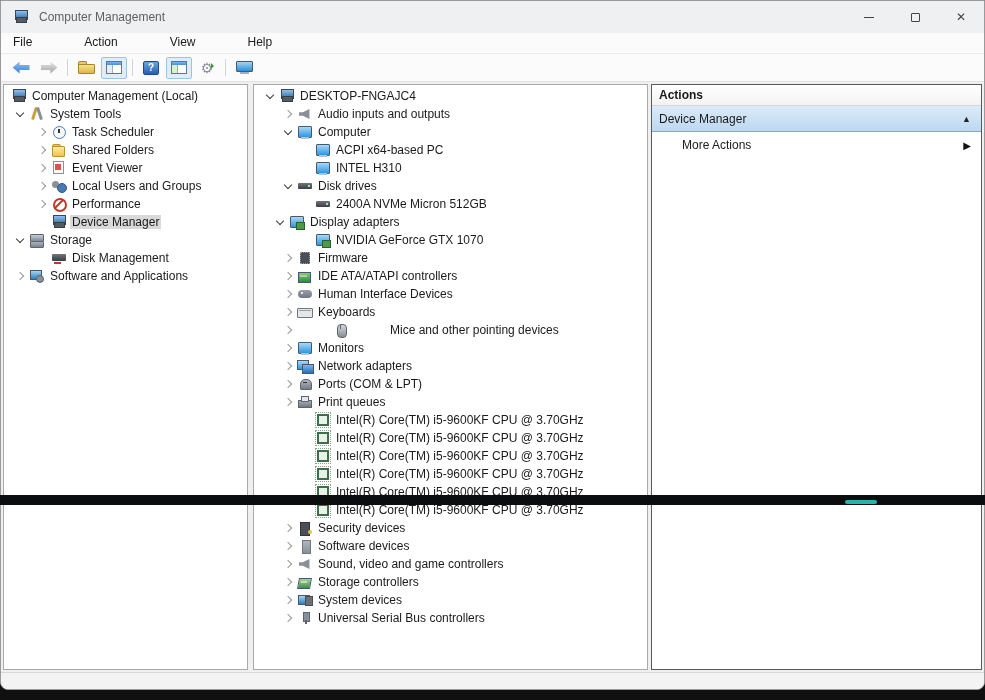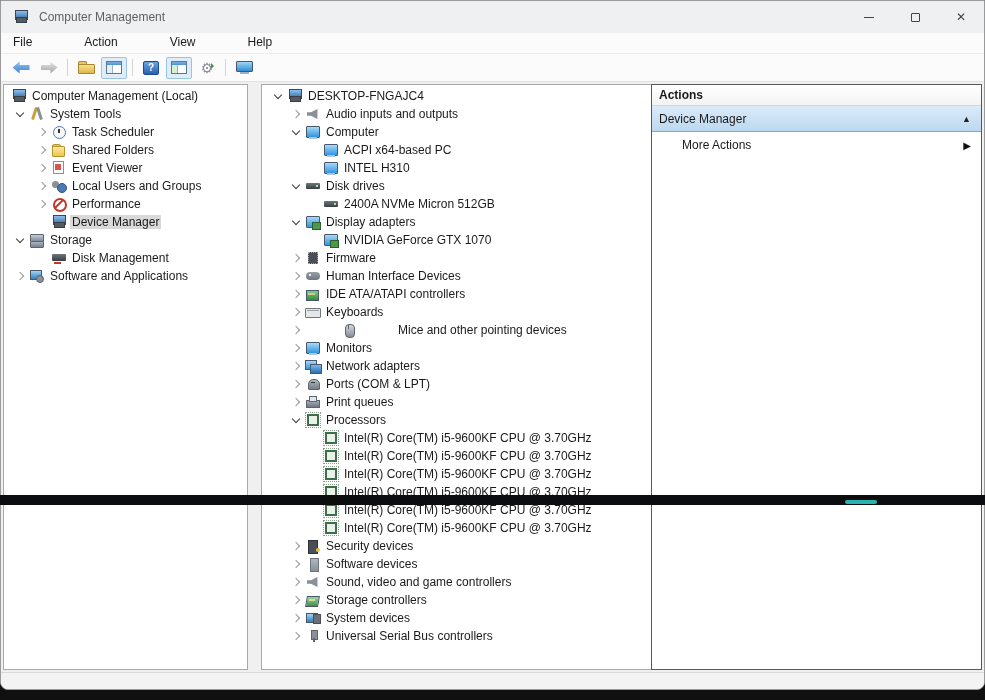--- a/index.html
+++ b/index.html
@@ -41,21 +41,21 @@
   .tb-gear { font-size:14px; color:#8a8f98; line-height:1; position:relative; }
   .tb-gear::after { content:''; position:absolute; right:-4px; top:2px; border:3px solid transparent; border-left-color:#3a9a3a; }
   .tb-monitor { width:17px; height:13px; position:relative; display:block; }
   .tb-monitor::before { content:''; position:absolute; left:0; top:0; right:0; height:9px; background:linear-gradient(#9fd4f5,#2f8fd8); border:1px solid #49576b; border-radius:1px; }
   .tb-monitor::after  { content:''; position:absolute; left:4px; bottom:0; right:4px; height:2px; background:#9fb0c0; }
 
   
   .content { position:relative; height:590px; background:#f0f0f0; }
   .pane { position:absolute; top:2px; height:586px; background:#fff; overflow:hidden; }
   .left-pane   { left:2px;   width:245px; border:1px solid #a9a9a9; }
-  .middle-pane { left:260px; width:395px; border:1px solid #a9a9a9; }
+  .middle-pane { left:252px; width:395px; border:1px solid #a9a9a9; }
   .right-pane  { left:650px; width:331px; border:1px solid #595959; }
 
   .tree { padding-top:2px; }
   .tree-row { display:flex; align-items:center; height:18px; white-space:nowrap; }
   .tree-row .lbl { padding:0 2px; }
   .tree-row.selected .lbl { background:#d9d9d9; }
   .chev { width:18px; height:18px; position:relative; flex:none; display:inline-block; }
   .chev-right::before { content:''; position:absolute; top:6px; left:6px; width:5px; height:5px; border-right:1.4px solid #989898; border-bottom:1.4px solid #989898; transform:rotate(-45deg); }
   .chev-down::before  { content:''; position:absolute; top:5px; left:6px; width:5px; height:5px; border-right:1.4px solid #3c3c3c; border-bottom:1.4px solid #3c3c3c; transform:rotate(45deg); }
 
@@ -299,47 +299,47 @@
           <div class="tree-row" style="padding-left: 25px;">
             <span class="chev chev-down"></span>
             <span class="ic ic-disk"></span>
             <span class="lbl">Disk drives</span>
           </div>
           <div class="tree-row" style="padding-left: 43px;">
             <span class="chev"></span>
             <span class="ic ic-disk"></span>
             <span class="lbl">2400A NVMe Micron 512GB</span>
           </div>
-          <div class="tree-row" style="padding-left: 25px;">
+          <div class="tree-row" style="padding-left: 17px;">
             <span class="chev chev-down"></span>
             <span class="ic ic-display-adapter"></span>
             <span class="lbl">Display adapters</span>
           </div>
           <div class="tree-row" style="padding-left: 43px;">
             <span class="chev"></span>
             <span class="ic ic-display-adapter"></span>
             <span class="lbl">NVIDIA GeForce GTX 1070</span>
           </div>
           <div class="tree-row" style="padding-left: 25px;">
             <span class="chev chev-right"></span>
             <span class="ic ic-firmware"></span>
             <span class="lbl">Firmware</span>
           </div>
           <div class="tree-row" style="padding-left: 25px;">
             <span class="chev chev-right"></span>
+            <span class="ic ic-ide"></span>
+            <span class="lbl">IDE ATA/ATAPI controllers</span>
+          </div>
+          <div class="tree-row" style="padding-left: 25px;">
+            <span class="chev chev-right"></span>
             <span class="ic ic-hid"></span>
             <span class="lbl">Human Interface Devices</span>
           </div>
           <div class="tree-row" style="padding-left: 25px;">
             <span class="chev chev-right"></span>
-            <span class="ic ic-ide"></span>
-            <span class="lbl">IDE ATA/ATAPI controllers</span>
-          </div>
-          <div class="tree-row" style="padding-left: 25px;">
-            <span class="chev chev-right"></span>
             <span class="ic ic-keyboard"></span>
             <span class="lbl">Keyboards</span>
           </div>
           <div class="tree-row" style="padding-left: 25px; gap: 36px;">
             <span class="chev chev-right"></span>
             <span class="ic ic-mouse"></span>
             <span class="lbl">Mice and other pointing devices</span>
           </div>
           <div class="tree-row" style="padding-left: 25px;">
             <span class="chev chev-right"></span>
@@ -353,25 +353,20 @@
           </div>
           <div class="tree-row" style="padding-left: 25px;">
             <span class="chev chev-right"></span>
             <span class="ic ic-ports"></span>
             <span class="lbl">Ports (COM &amp; LPT)</span>
           </div>
           <div class="tree-row" style="padding-left: 25px;">
             <span class="chev chev-right"></span>
             <span class="ic ic-printer"></span>
             <span class="lbl">Print queues</span>
-          </div>
-          <div class="tree-row" style="padding-left: 25px;">
-            <span class="chev chev-down"></span>
-            <span class="ic ic-cpu"></span>
-            <span class="lbl">Processors</span>
           </div>
           <div class="tree-row" style="padding-left: 43px;">
             <span class="chev"></span>
             <span class="ic ic-cpu"></span>
             <span class="lbl">Intel(R) Core(TM) i5-9600KF CPU @ 3.70GHz</span>
           </div>
           <div class="tree-row" style="padding-left: 43px;">
             <span class="chev"></span>
             <span class="ic ic-cpu"></span>
             <span class="lbl">Intel(R) Core(TM) i5-9600KF CPU @ 3.70GHz</span>

